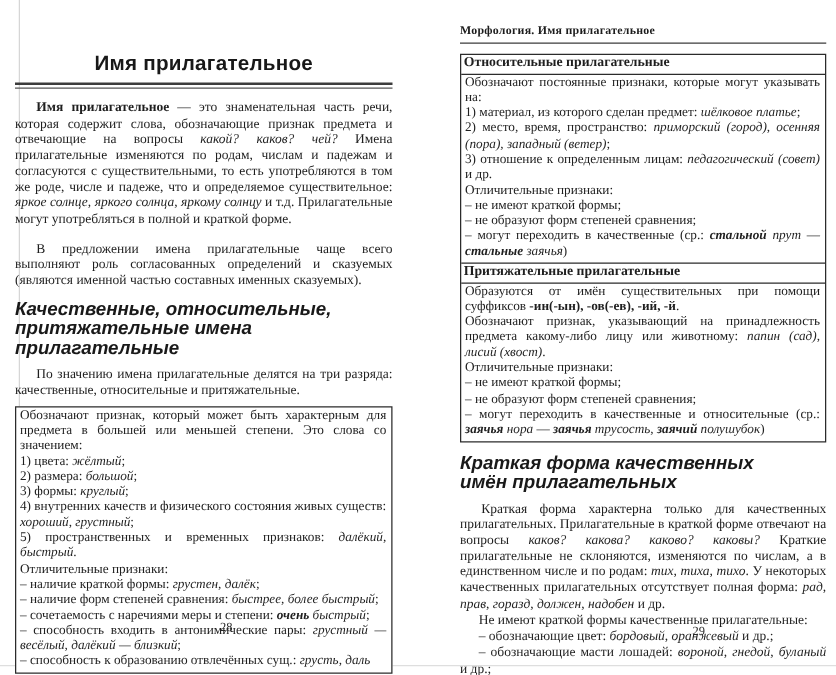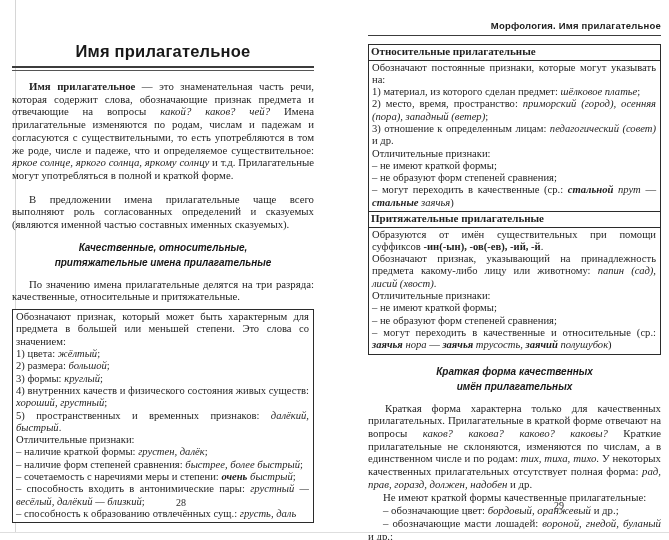--- a/index.html
+++ b/index.html
@@ -34,41 +34,41 @@
   }
 
   p.body { margin:0; font-size:10.8px; line-height:12.7px; text-align:justify; }
   .ind { text-indent:17px; }
   p.body + p.body { margin-top:11px; }
 
   h2.sec {
     margin:9px 0 7px;
     font-family:"Liberation Sans", sans-serif;
     font-weight:bold; font-style:italic;
-    font-size:10px; line-height:15.5px;
-    text-align:center; white-space:pre-line; color:#191919;
+    font-size:15px; line-height:15.5px;
+    text-align:left; white-space:pre-line; color:#191919;
   }
 
   .box { border:1.3px solid var(--border,#2b2b2b); margin-top:6px; background:#fff; }
   .box-header {
     font-weight:bold; font-size:11px; line-height:13.5px;
     text-align:left; padding:0 2px 1px;
     border-bottom:1.2px solid var(--border,#2b2b2b);
   }
   .box .box-header:not(:first-child) { border-top:1.2px solid var(--border,#2b2b2b); }
   .box-body {
     padding:1px 4px 2px 3px;
     font-size:10.6px; line-height:12.3px; text-align:justify;
   }
 
   .running-head {
     margin-top:20px;
-    font-family:Liberation Sans, sans-serif;
+    font-family:Liberation Serif, serif;
     font-weight:bold; font-size:9.5px; letter-spacing:0.2px;
-    text-align:right; color:#1c1c1c;
+    text-align:left; color:#1c1c1c;
   }
   .rule-single { border-top:1.2px solid #3c3c3c; margin-top:4px; margin-bottom:8px; }
 
   .list-ind { margin-top:1px; }
   .list-ind > div { text-indent:15px; font-size:10.8px; line-height:12.8px; text-align:justify; }
 
   .s-n { }
   .s-i  { font-style:italic; }
   .s-b  { font-weight:bold; }
   .s-bi { font-weight:bold; font-style:italic; }

